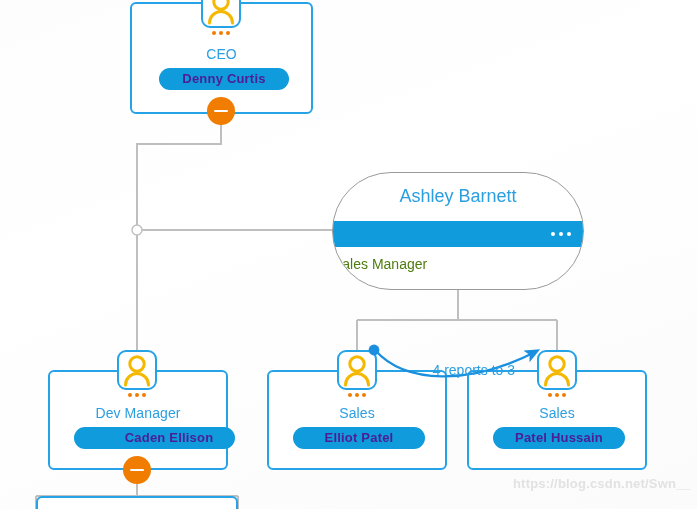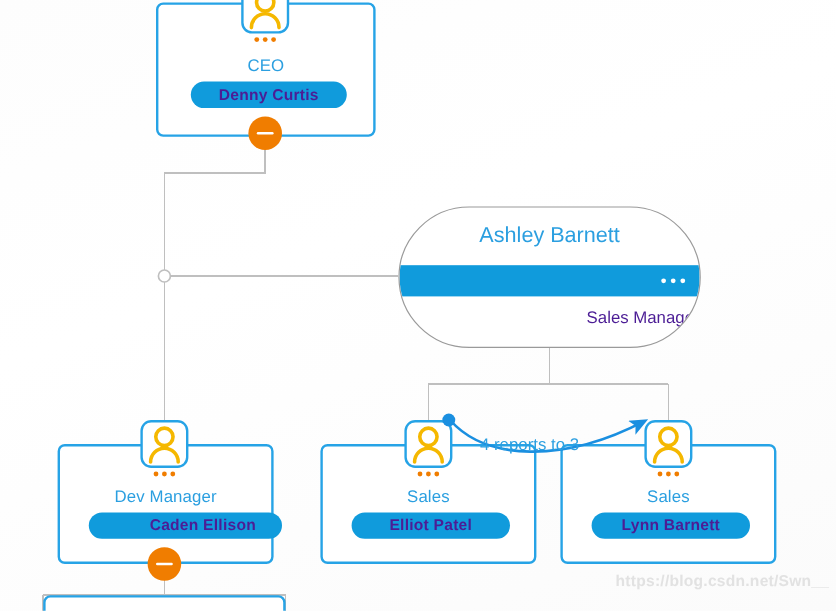--- a/index.html
+++ b/index.html
@@ -155,32 +155,32 @@
     display: block;
     width: 4px;
     height: 4px;
     border-radius: 50%;
     background: #ffffff;
   }
   .mgr-sub {
     position: absolute;
     top: 83px;
     width: 100%;
-    text-align: right;
-    color: #4c1d95;
+    text-align: left;
+    color: #4d7c0f;
     font-size: 14px;
   }
 
   
   .rel-label {
     position: absolute;
     left: 400px;
     top: 362px;
     width: 115px;
-    text-align: left;
+    text-align: right;
     color: #2b9fe0;
     font-size: 14px;
     white-space: nowrap;
   }
 
   
   .watermark {
     position: absolute;
     right: 6px;
     bottom: 18px;
@@ -275,21 +275,21 @@
     </svg>
   </div>
   <div class="tri-dots" style="left:343px; top:393px;">
     <span></span>
       <span></span>
       <span></span>
   </div>
 
   <div class="node node-sales-2">
     <div class="role" style="top:33px;">Sales</div>
-    <div class="name-pill" style="left:24px; top:55px; width:132px;">Lynn Barnett</div>
+    <div class="name-pill" style="left:24px; top:55px; width:132px;">Patel Hussain</div>
   </div>
   <div class="avatar" style="left:537px; top:350px;">
     <svg width="36" height="36" viewBox="0 0 36 36">
       <circle cx="18" cy="12" r="7.2" fill="none" stroke="#f5b800" stroke-width="3"></circle>
       <path d="M6.5,33 a11.5,11.5 0 0 1 23,0" fill="none" stroke="#f5b800" stroke-width="3" stroke-linecap="round"></path>
     </svg>
   </div>
   <div class="tri-dots" style="left:543px; top:393px;">
     <span></span>
       <span></span>

